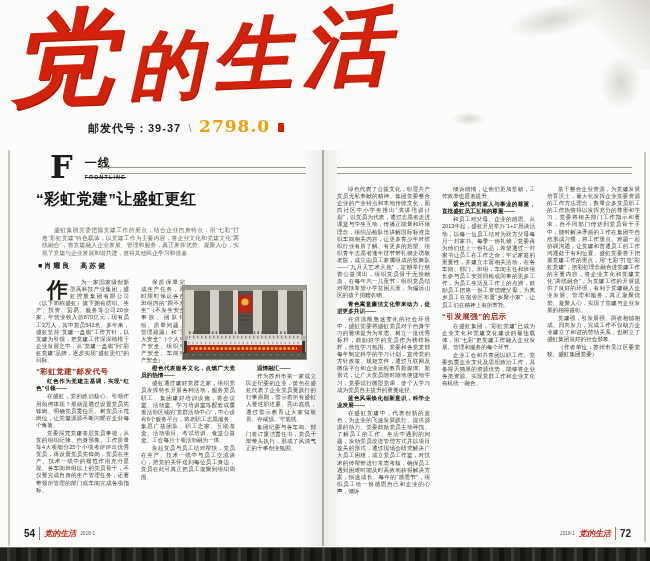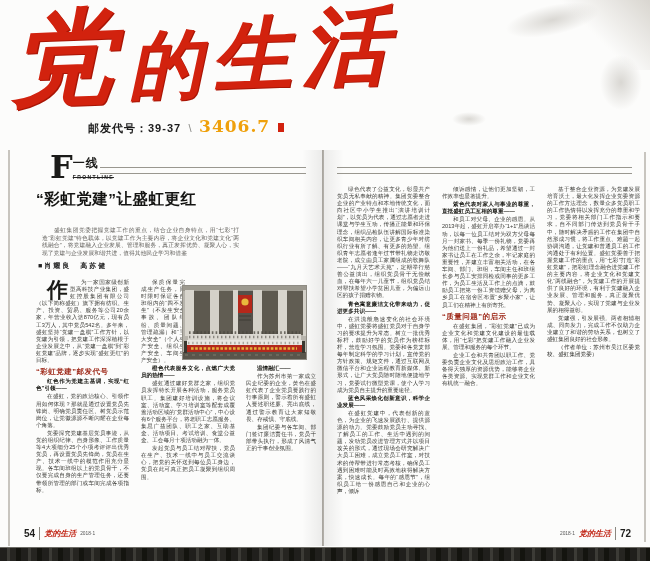--- a/index.html
+++ b/index.html
@@ -35,21 +35,21 @@
                 background:linear-gradient(90deg, rgba(0,0,0,0) 0%, rgba(0,0,0,.07) 50%, rgba(0,0,0,0) 100%); }
   #bottom-band { position:absolute; left:0; top:547px; width:650px; height:14px;
                  border-top:1px solid #6b6a64;
                  background:repeating-linear-gradient(90deg,#201f1c 0 7px,#3c3b36 7px 10px,#262521 10px 16px,#14140f 16px 21px); }
 
   .dbl-rule { position:absolute; height:7px; border-top:1px solid #99978f; border-bottom:1px solid #99978f; }
 
   
   #seclogo { position:absolute; left:50px; top:152px; display:flex; color:#1b1b19; }
   #seclogo .bigF { font-family:"DejaVu Serif", serif; font-size:32px; line-height:30px; font-weight:bold; }
-  #seclogo .right { margin-left:0; display:flex; flex-direction:column; justify-content:space-between; height:30px; padding:3px 0 2px; }
+  #seclogo .right { margin-left:12px; display:flex; flex-direction:column; justify-content:space-between; height:30px; padding:3px 0 2px; }
   #seclogo .cn { font-size:12px; font-weight:bold; letter-spacing:1px; }
   #seclogo .en { font-size:5px; font-weight:bold; letter-spacing:1.4px; text-decoration:line-through; color:#222; }
 
   
   #title { position:absolute; left:36px; top:189px; font-size:15.5px; font-weight:bold;
            color:#141412; letter-spacing:.5px; }
   #lead  { position:absolute; left:42px; top:227px; width:197px; font-size:5.8px; line-height:7.7px;
            color:#64625e; text-align:justify; text-indent:12px; }
   #authors { position:absolute; left:38px; top:261px; font-size:7px; font-weight:bold; color:#222; letter-spacing:2px; }
 
@@ -97,21 +97,21 @@
 
   <div id="masthead">
     <span class="c0">党</span>
     <span class="c1">的</span>
     <span class="c2">生</span>
     <span class="c3">活</span>
   </div>
   <div id="postal">
     <span class="lbl">邮发代号：39-37</span>
     <span class="sep">\</span>
-    <span class="issue">3406.7</span>
+    <span class="issue">2798.0</span>
     <span class="mark"></span>
   </div>
 
   <div class="edge" style="left:8px; top:150px; width:2px; height:396px;"></div>
   <div class="edge" style="left:644px; top:152px; width:2px; height:390px;"></div>
   <div id="fold-shade"></div>
   <div id="fold-line"></div>
   <div id="bottom-band"></div>
 
   <div id="seclogo">
@@ -188,21 +188,21 @@
     <p class="leadin">青色寓意廉洁文化带来动力，促进更多共识——</p>
     <p>在洪流般急速变化的社会环境中，盛虹党委将盛虹党员对于自身学习的要求提升为常态。树立一批优秀标杆，鼓励好学的党员作为榜样标杆，营造学习氛围。党委和各党支部每年制定科学的学习计划，宣传党的方针政策、规矩文件，通过互联网及微信平台和企业远程教育新媒体、新形式，让广大党员随时随地便捷地学习，党委试行微型党课，使个人学习成为党员自主提升的重要途径。</p>
     <p class="leadin">蓝色风采焕化创新意识，科学企业发展——</p>
     <p>在盛虹党建中，代表创新的蓝色，为企业的飞速发展践行、提供源源的动力。党委鼓励党员主动寻找、了解员工的工作、生活中遇到的问题，发动党员改进管理方式并以项目攻关的形式，通过现场会研究解决广大员工困难，成立党员工作室，对技术的传帮带进行常态考核，确保员工遇到困难时能及时高效地获得解决方案，快速成长。每年的“感恩节”，组织员工给一份感恩自己和企业的心声，倾诉</p>
   </div>
 
   <div class="col" id="colR2">
     <p>倾诉感情，让他们更加坚韧，工作效率也显著提升。</p>
     <p class="leadin">紫色代表对家人与事业的尊重，直抵盛虹员工互相的尊重——</p>
     <p>和员工对父母、企业的感恩。从2013年起，盛虹开启举办“1+1”恳谈活动，以每一位员工结对为双方父母每月一封家书、每季一份礼物，党委再为他们送上一份礼品，希望通过一封家书让员工在工作之余，牢记家庭的重要性，并建立丰富相关活动，在各车间、部门、班组，车间主任和班组长参与员工安排同检或同事的更多工作，为员工生活及工作上的点滴，鼓励员工把第一份工资馈赠父母，为离乡员工在宿舍区布置“乡聚小家”，让员工们在精神上有所寄托。</p>
-    <p class="subhead">“质量问题”的启示</p>
+    <p class="subhead">“引发展强”的启示</p>
     <p>在盛虹集团，“彩虹党建”已成为企业文化和党建文化建设的最佳载体，用“七彩”把党建工作融入企业发展、管理和服务的每个环节。</p>
     <p>企业工会和共青团以职工作、党委负责企业文化及思想政治工作，具备得天独厚的资源优势，能够将企业各类资源、实现党群工作和企业文化有机统一融合。</p>
   </div>
 
   <div class="col" id="colR3">
     <p>基于整合企业资源，为党建发展培育沃土，最大化发挥企业党委资源的工作方法理念，数量众多党员职工的工作热情得以发挥充分的尊重和学习，党委将相关部门工作指示和要求，自不同部门传达到党员骨干手中，随时解决矛盾的工作在集团中自然形成习惯，将工作重点、难题一起协调沟通，让党建和普通员工的工作沟通处于有利位置。盛虹党委善于把握党建工作的重点，用“七彩”打造“彩虹党建”，把彩虹理念融合进党建工作的主要内容，将企业文化和党建文化“两线融合”，为党建工作的开展提供了良好的环境，有利于党建融入企业发展、管理和服务，真正凝聚优势、凝聚人心，实现了党建与企业发展的相得益彰。</p>
     <p>党建强，引发展强。两者相辅相成、同向发力，完成工作不仅助力企业建立了和谐的劳动关系，也树立了盛虹集团良好的社会形象。</p>
     <p class="authorunit">（作者单位：苏州市吴江区委党校、盛虹集团党委）</p>
   </div>
 

